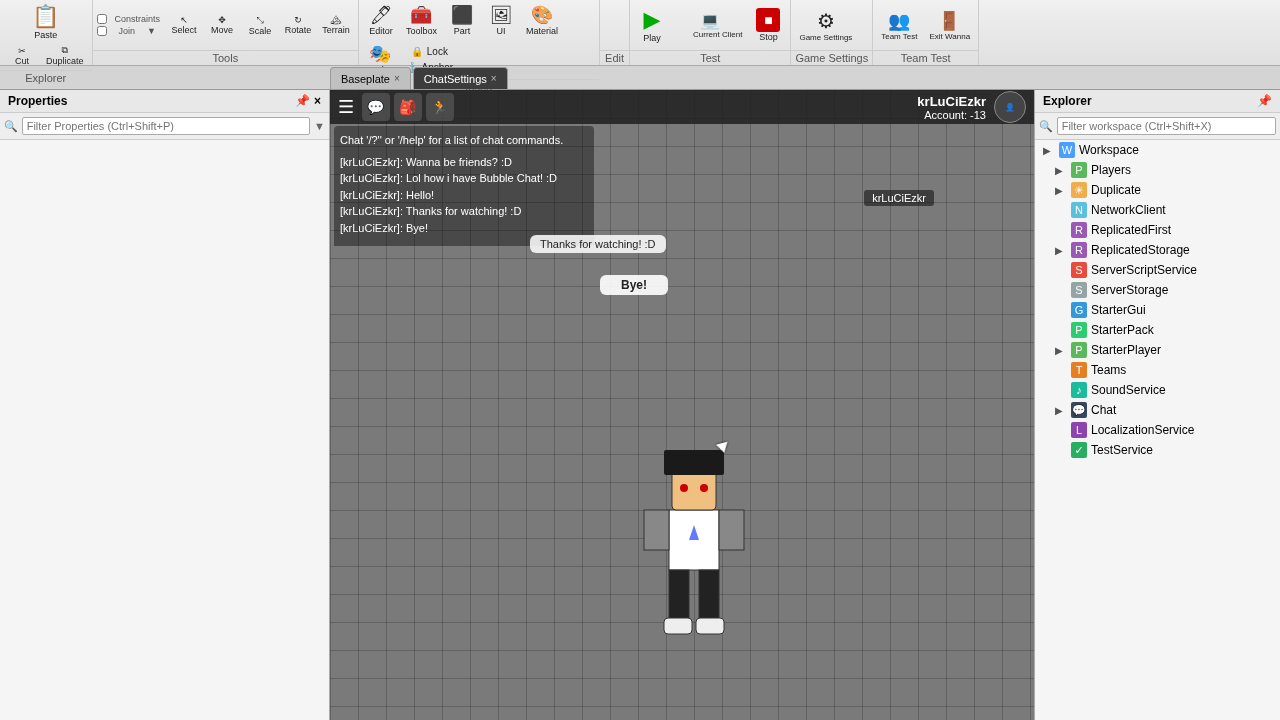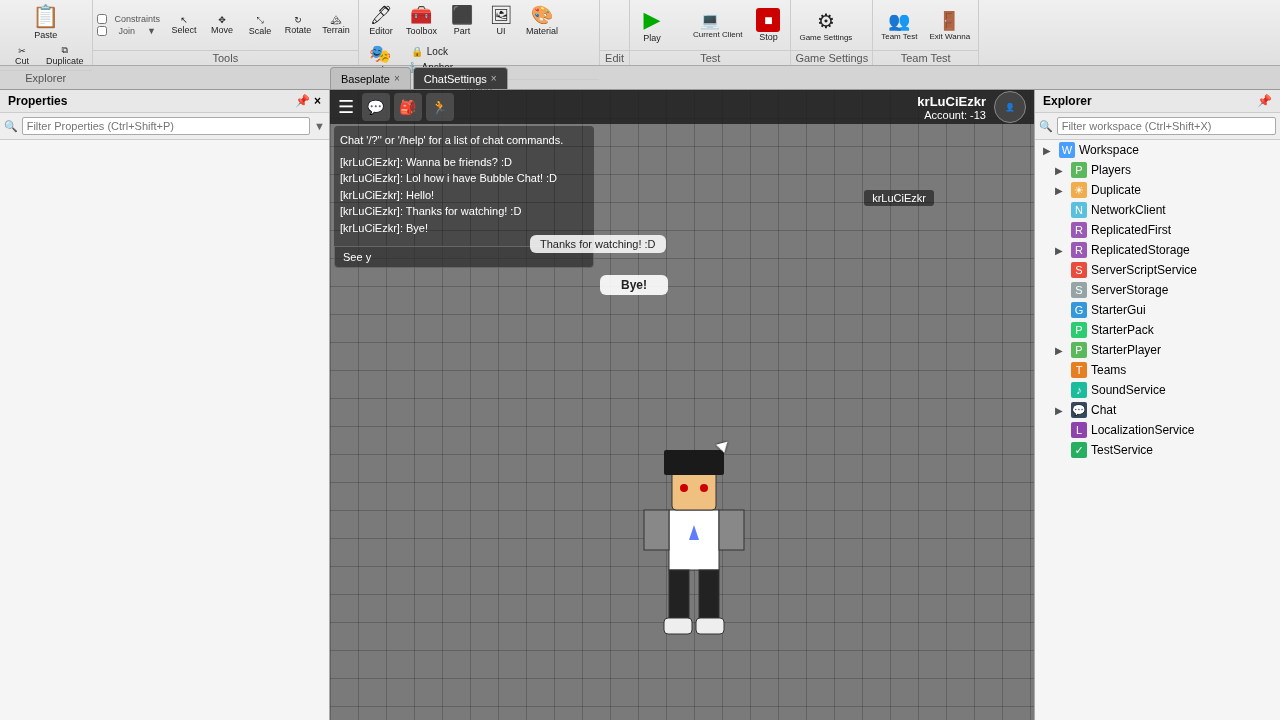--- a/index.html
+++ b/index.html
@@ -545,21 +545,20 @@
 
     <div id="chat-panel">
       <div id="chat-messages">
         <div style="margin-bottom:5px;">Chat '/?'' or '/help' for a list of chat commands.</div>
         <div>[krLuCiEzkr]:  Wanna be friends? :D</div>
         <div>[krLuCiEzkr]:  Lol how i have Bubble Chat! :D</div>
         <div>[krLuCiEzkr]:  Hello!</div>
         <div>[krLuCiEzkr]:  Thanks for watching! :D</div>
         <div>[krLuCiEzkr]:  Bye!</div>
       </div>
-      <input id="chat-input" type="text" value="See y" style="">
     </div>
 
     <div class="bubble-thanks">Thanks for watching! :D</div>
     <div class="bubble-bye">Bye!</div>
 
     <div class="character">
       <svg width="120" height="200" viewBox="0 0 120 200">
 
         <rect x="35" y="70" width="50" height="60" fill="#fff" stroke="#333" stroke-width="1"></rect>
 

